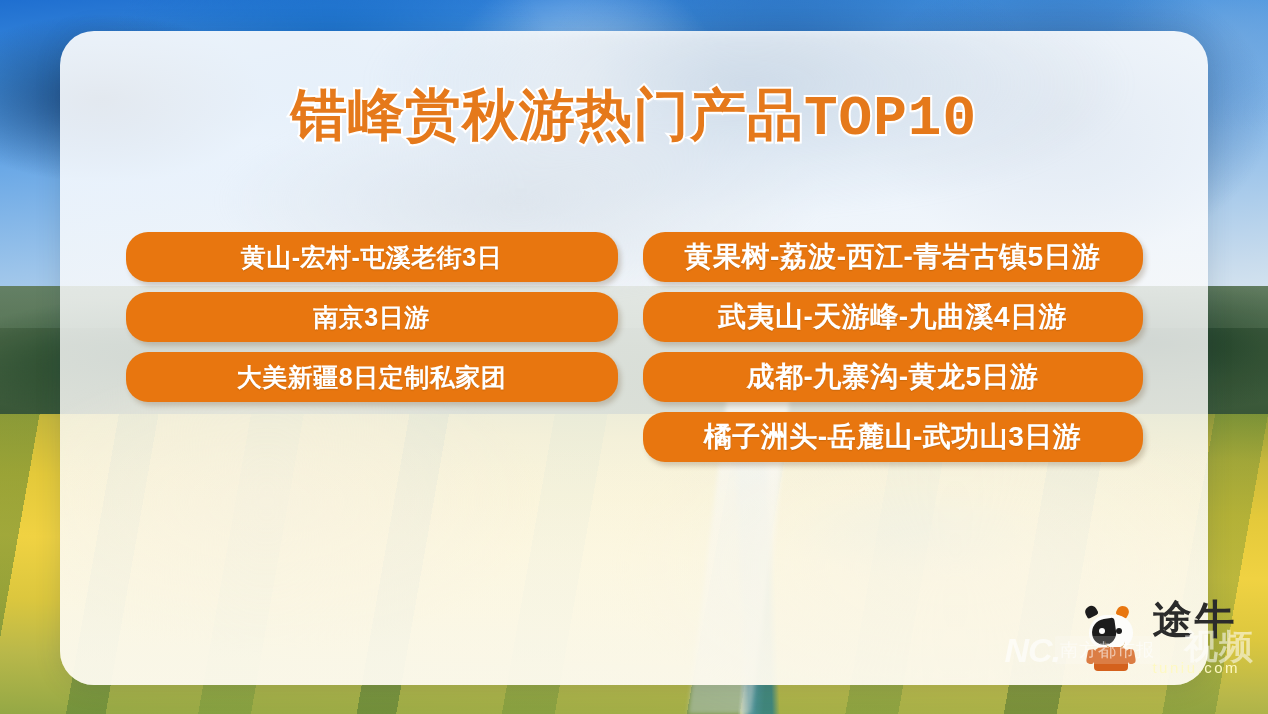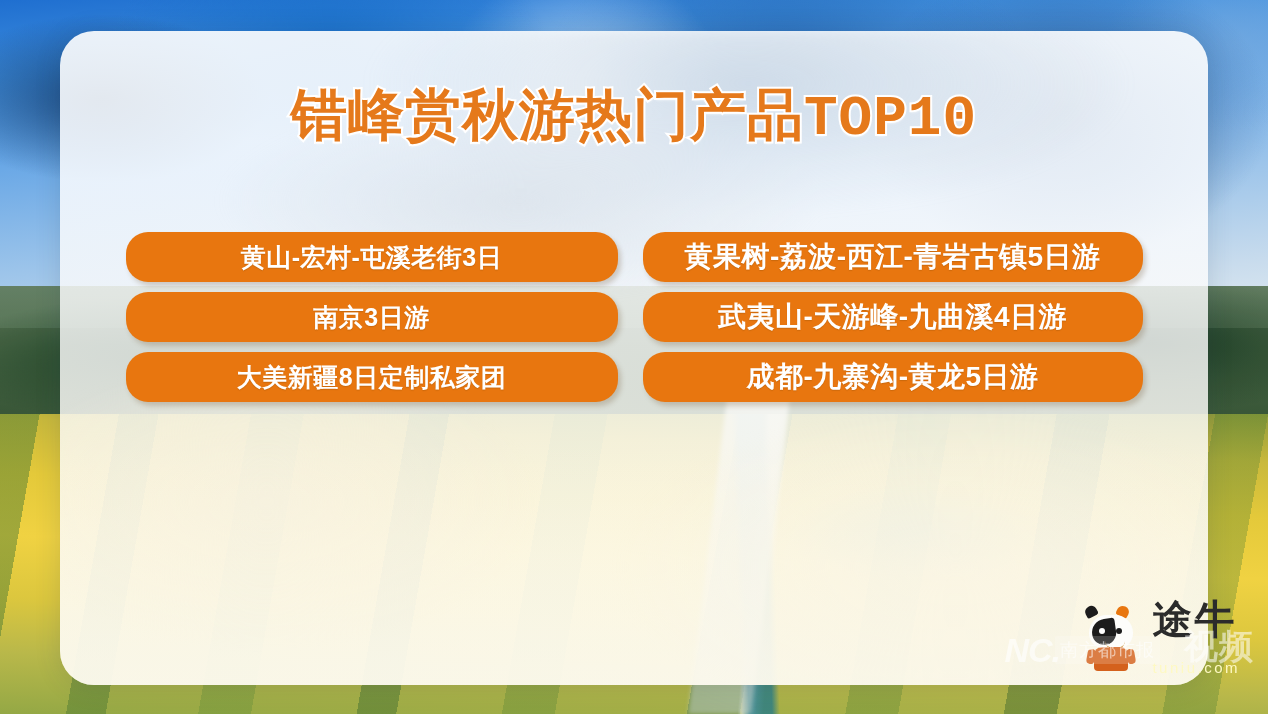--- a/index.html
+++ b/index.html
@@ -230,20 +230,23 @@
   <div class="col right">
     <div class="pill">
       <span class="pill-label">黄果树-荔波-西江-青岩古镇5日游</span>
     </div>
     <div class="pill">
       <span class="pill-label">武夷山-天游峰-九曲溪4日游</span>
     </div>
     <div class="pill">
       <span class="pill-label">成都-九寨沟-黄龙5日游</span>
     </div>
+    <div class="pill">
+      <span class="pill-label">橘子洲头-岳麓山-武功山3日游</span>
+    </div>
   </div>
 
 </div>
 
 <div id="logo">
   <div class="cow">
     <div class="cow-horn-l"></div>
     <div class="cow-horn-r"></div>
     <div class="cow-head">
       <div class="cow-patch"></div>

